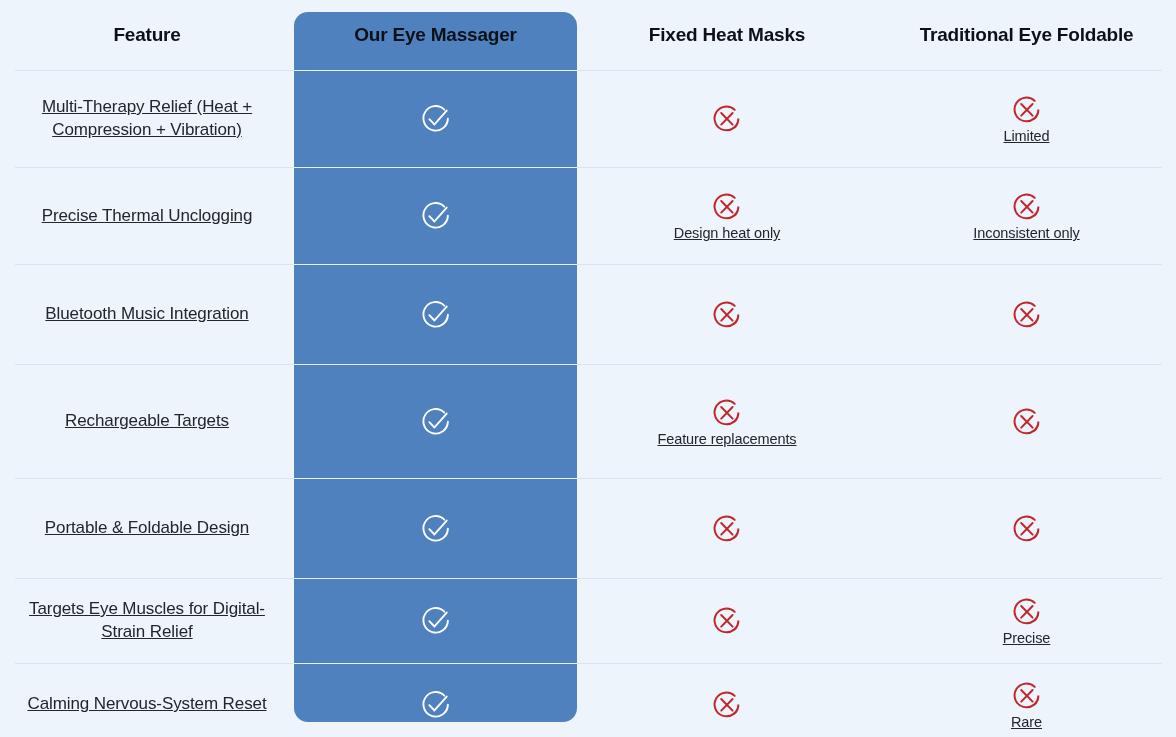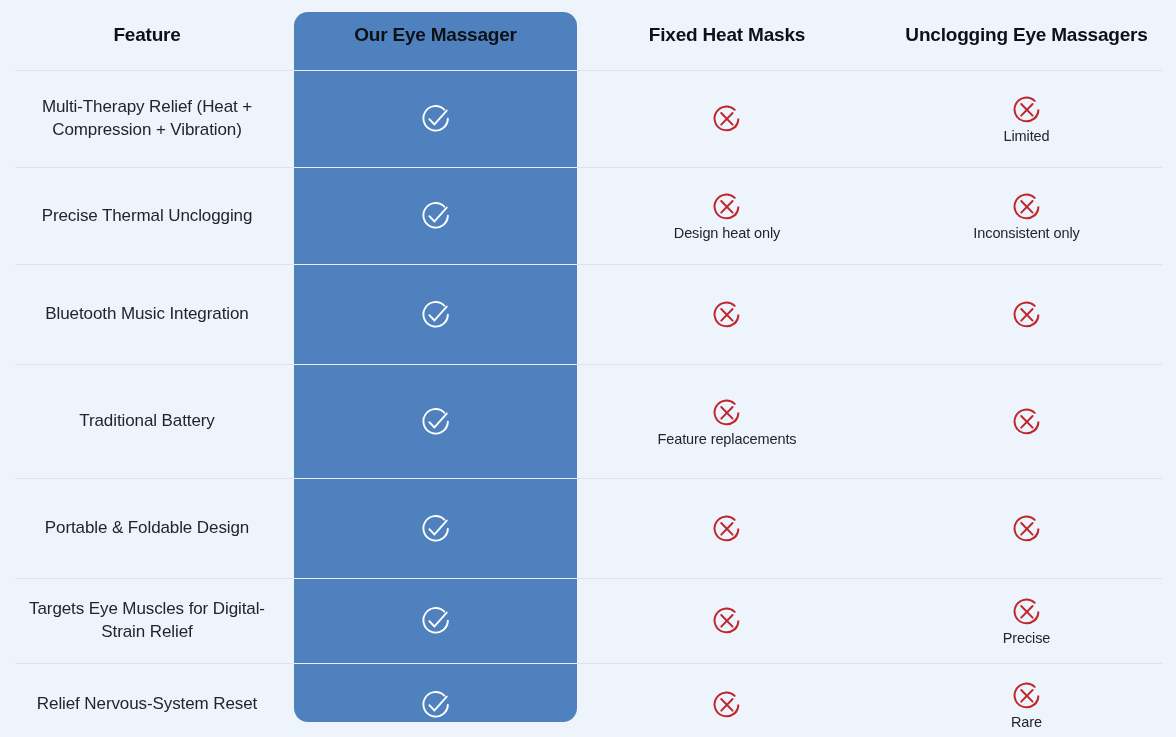--- a/index.html
+++ b/index.html
@@ -64,20 +64,21 @@
   
   tbody td {
     padding: 0;
     text-align: center;
     vertical-align: middle;
     color: #22262b;
   }
 
   tbody tr td {
     border-top: 1px solid #dde3ec;
+    text-decoration: underline;
   }
   
   tbody tr td.ours-cell {
     border-top: 1px solid #e9f0f8;
   }
   thead th.ours-head {
     border-bottom: 0;
   }
 
   
@@ -144,21 +145,21 @@
       <col class="c-feature">
         <col class="c-ours">
         <col class="c-basic">
         <col class="c-trad">
     </colgroup>
     <thead>
       <tr>
         <th>Feature</th>
         <th class="ours-head">Our Eye Massager</th>
         <th>Fixed Heat Masks</th>
-        <th>Unclogging Eye Massagers</th>
+        <th>Traditional Eye Foldable</th>
       </tr>
     </thead>
     <tbody id="table-body">
         <tr class="r0">
           <td class="feature-cell">
             <div class="feature-label">Multi-Therapy Relief (Heat + Compression + Vibration)</div>
           </td>
           <td class="ours-cell">
             <div class="cell-inner">
               <svg class="icon-check" viewBox="0 0 40 40" fill="none" xmlns="http://www.w3.org/2000/svg">
@@ -246,21 +247,21 @@
               <svg class="icon-cross" viewBox="0 0 40 40" fill="none" xmlns="http://www.w3.org/2000/svg">
                 <path d="M28.6 9.9 A13.2 13.2 0 1 0 32.6 19.4 A13.2 13.2 0 0 1 28.0 29.8" stroke="#c0262c" stroke-width="2.2" stroke-linecap="round" fill="none"></path>
                 <path d="M13.6 13.4 L26.2 26.2" stroke="#c0262c" stroke-width="2.2" stroke-linecap="round"></path>
                 <path d="M26.2 13.4 L13.6 26.2" stroke="#c0262c" stroke-width="2.2" stroke-linecap="round"></path>
               </svg>
             </div>
           </td>
         </tr>
         <tr class="r3">
           <td class="feature-cell">
-            <div class="feature-label">Traditional Battery</div>
+            <div class="feature-label">Rechargeable Targets</div>
           </td>
           <td class="ours-cell">
             <div class="cell-inner">
               <svg class="icon-check" viewBox="0 0 40 40" fill="none" xmlns="http://www.w3.org/2000/svg">
                 <path d="M29.2 9.6 A13.6 13.6 0 1 0 33.2 19.6" stroke="#ffffff" stroke-width="2.1" stroke-linecap="round" fill="none"></path>
                 <path d="M12.6 20.2 L18.3 26.1 L31.9 10.6" stroke="#ffffff" stroke-width="2.1" stroke-linecap="round" stroke-linejoin="round" fill="none"></path>
               </svg>
             </div>
           </td>
           <td>
@@ -341,21 +342,21 @@
                 <path d="M28.6 9.9 A13.2 13.2 0 1 0 32.6 19.4 A13.2 13.2 0 0 1 28.0 29.8" stroke="#c0262c" stroke-width="2.2" stroke-linecap="round" fill="none"></path>
                 <path d="M13.6 13.4 L26.2 26.2" stroke="#c0262c" stroke-width="2.2" stroke-linecap="round"></path>
                 <path d="M26.2 13.4 L13.6 26.2" stroke="#c0262c" stroke-width="2.2" stroke-linecap="round"></path>
               </svg>
               <div class="sub-label">Precise</div>
             </div>
           </td>
         </tr>
         <tr class="r6">
           <td class="feature-cell">
-            <div class="feature-label">Relief Nervous-System Reset</div>
+            <div class="feature-label">Calming Nervous-System Reset</div>
           </td>
           <td class="ours-cell">
             <div class="cell-inner">
               <svg class="icon-check" viewBox="0 0 40 40" fill="none" xmlns="http://www.w3.org/2000/svg">
                 <path d="M29.2 9.6 A13.6 13.6 0 1 0 33.2 19.6" stroke="#ffffff" stroke-width="2.1" stroke-linecap="round" fill="none"></path>
                 <path d="M12.6 20.2 L18.3 26.1 L31.9 10.6" stroke="#ffffff" stroke-width="2.1" stroke-linecap="round" stroke-linejoin="round" fill="none"></path>
               </svg>
             </div>
           </td>
           <td>

